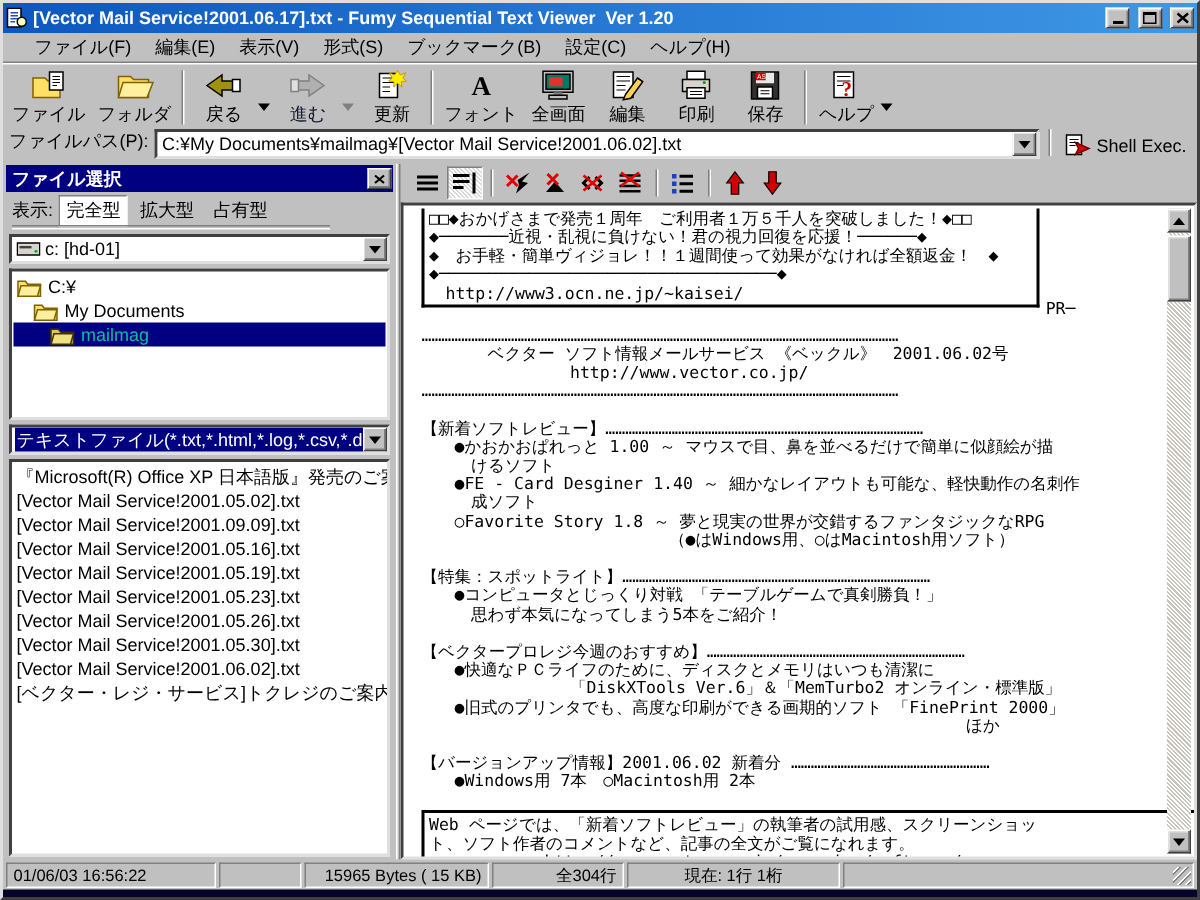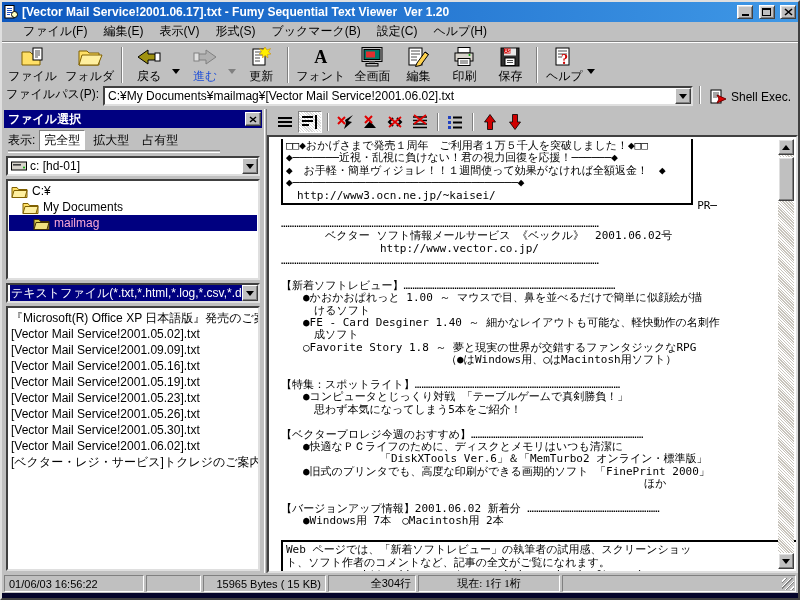--- a/index.html
+++ b/index.html
@@ -22,21 +22,21 @@
   
   .menubar { height:20px; flex:0 0 20px; display:flex; align-items:flex-end; padding-left:13px; }
   .menu-item { padding:2px 8px; white-space:nowrap; }
 
   
   .toolbar { height:44px; flex:0 0 44px; display:flex; align-items:center; padding:1px 2px;
              border-top:1px solid #fff; box-shadow:0 -1px 0 #808080; }
   .tb-btn { min-width:46px; height:40px; display:flex; flex-direction:column; align-items:center;
             background:transparent; border:none; padding:1px 4px 0; font-size:12px; color:#000; }
   .tb-btn .ticon { height:24px; display:flex; align-items:center; justify-content:center; }
-  .tb-btn.disabled { color:#1d4ed8; }
+  .tb-btn.disabled { color:#0f172a; }
   .tb-sep { width:2px; height:36px; border-left:1px solid #808080; border-right:1px solid #fff; margin:0 3px; }
   .dd-arrow { width:0; height:0; border:4px solid transparent; border-top:5px solid #000; margin:18px 2px 0 0; }
   .dd-arrow.disabled { border-top-color:#808080; }
   .font-glyph { font-family:"Liberation Serif","DejaVu Serif",serif; font-weight:bold; font-size:18px; line-height:20px; }
 
   
   .pathbar { height:23px; flex:0 0 23px; display:flex; padding:0 4px 2px 4px; }
   .path-label { margin-right:4px; white-space:nowrap; }
   .combo { flex:1; height:20px; background:#fff; border:2px solid; border-color:#404040 #dfdfdf #dfdfdf #404040;
            display:flex; align-items:center; overflow:hidden; }
@@ -61,21 +61,21 @@
   .sb-viewrow { height:20px; flex:0 0 20px; display:flex; align-items:center; padding-left:4px; }
   .view-mode { padding:1px 4px; margin-right:3px; background:transparent; border:1px solid transparent; font-size:12px; }
   .view-mode.selected { background:#fff; border:1px solid; border-color:#808080 #fff #fff #808080; }
   .sb-underline { flex:0 0 3px; border-top:1px solid #808080; border-bottom:1px solid #fff; margin:0 42px 3px 4px; }
 
   .sb-combo { margin:0 2px 3px; flex:0 0 20px; }
   .tree { height:101px; flex:0 0 101px; background:#fff; border:2px solid; border-color:#404040 #dfdfdf #dfdfdf #404040;
           margin:0 2px 3px; padding:2px 1px 1px; overflow:hidden; }
   .tree-row { height:16px; display:flex; align-items:center; white-space:nowrap; }
   .tree-row .ticon16 { display:inline-flex; margin-right:4px; }
-  .tree-row.selected { background:#000080; color:#f9a8d4; }
+  .tree-row.selected { background:#000080; color:#14b8a6; }
   .lv0 { padding-left:2px; } .lv1 { padding-left:13px; } .lv2 { padding-left:24px; }
 
   .sel-text { background:#000080; color:#fff; padding:0 1px; white-space:nowrap; overflow:hidden; }
 
   .filelist { flex:1; background:#fff; border:2px solid; border-color:#404040 #dfdfdf #dfdfdf #404040;
               margin:0 2px 0; padding:2px 0 0 3px; overflow:hidden; }
   .file-row { height:16px; line-height:16px; white-space:nowrap; overflow:hidden; font-size:12px; }
 
   
   .content-panel { flex:1; display:flex; flex-direction:column; overflow:hidden; }
@@ -109,21 +109,21 @@
   .scroll-thumb { position:absolute; left:0; top:18px; width:16px; height:44px; background:#c0c0c0; border:1px solid;
                   border-color:#fff #404040 #404040 #fff; box-shadow:inset -1px -1px 0 #808080, inset 1px 1px 0 #dfdfdf; }
 
   
   .statusbar { height:20px; flex:0 0 20px; display:flex; gap:2px; padding:2px 2px 1px; }
   .sb-panel { border:1px solid; border-color:#808080 #fff #fff #808080; padding:0 4px; font-size:11px;
               display:flex; align-items:center; white-space:nowrap; overflow:hidden; }
   .p-datetime { width:140px; } .p-empty { width:55px; }
   .p-size { width:123px; justify-content:flex-end; }
   .p-lines { width:88px; justify-content:flex-end; }
-  .p-pos { width:142px; justify-content:center;font-family:Liberation Serif, serif; }
+  .p-pos { width:142px; justify-content:center; }
   .p-grip { flex:1; position:relative; }
   .grip { position:absolute; right:1px; bottom:1px; width:12px; height:12px;
           background:repeating-linear-gradient(135deg,transparent 0 2px,#fff 2px 3px,#808080 3px 4px); }
 
   .bottom-strip { height:5px; flex:0 0 5px; background:#05052b; }
 </style>
 </head>
 <body>
 
 <div class="window">

